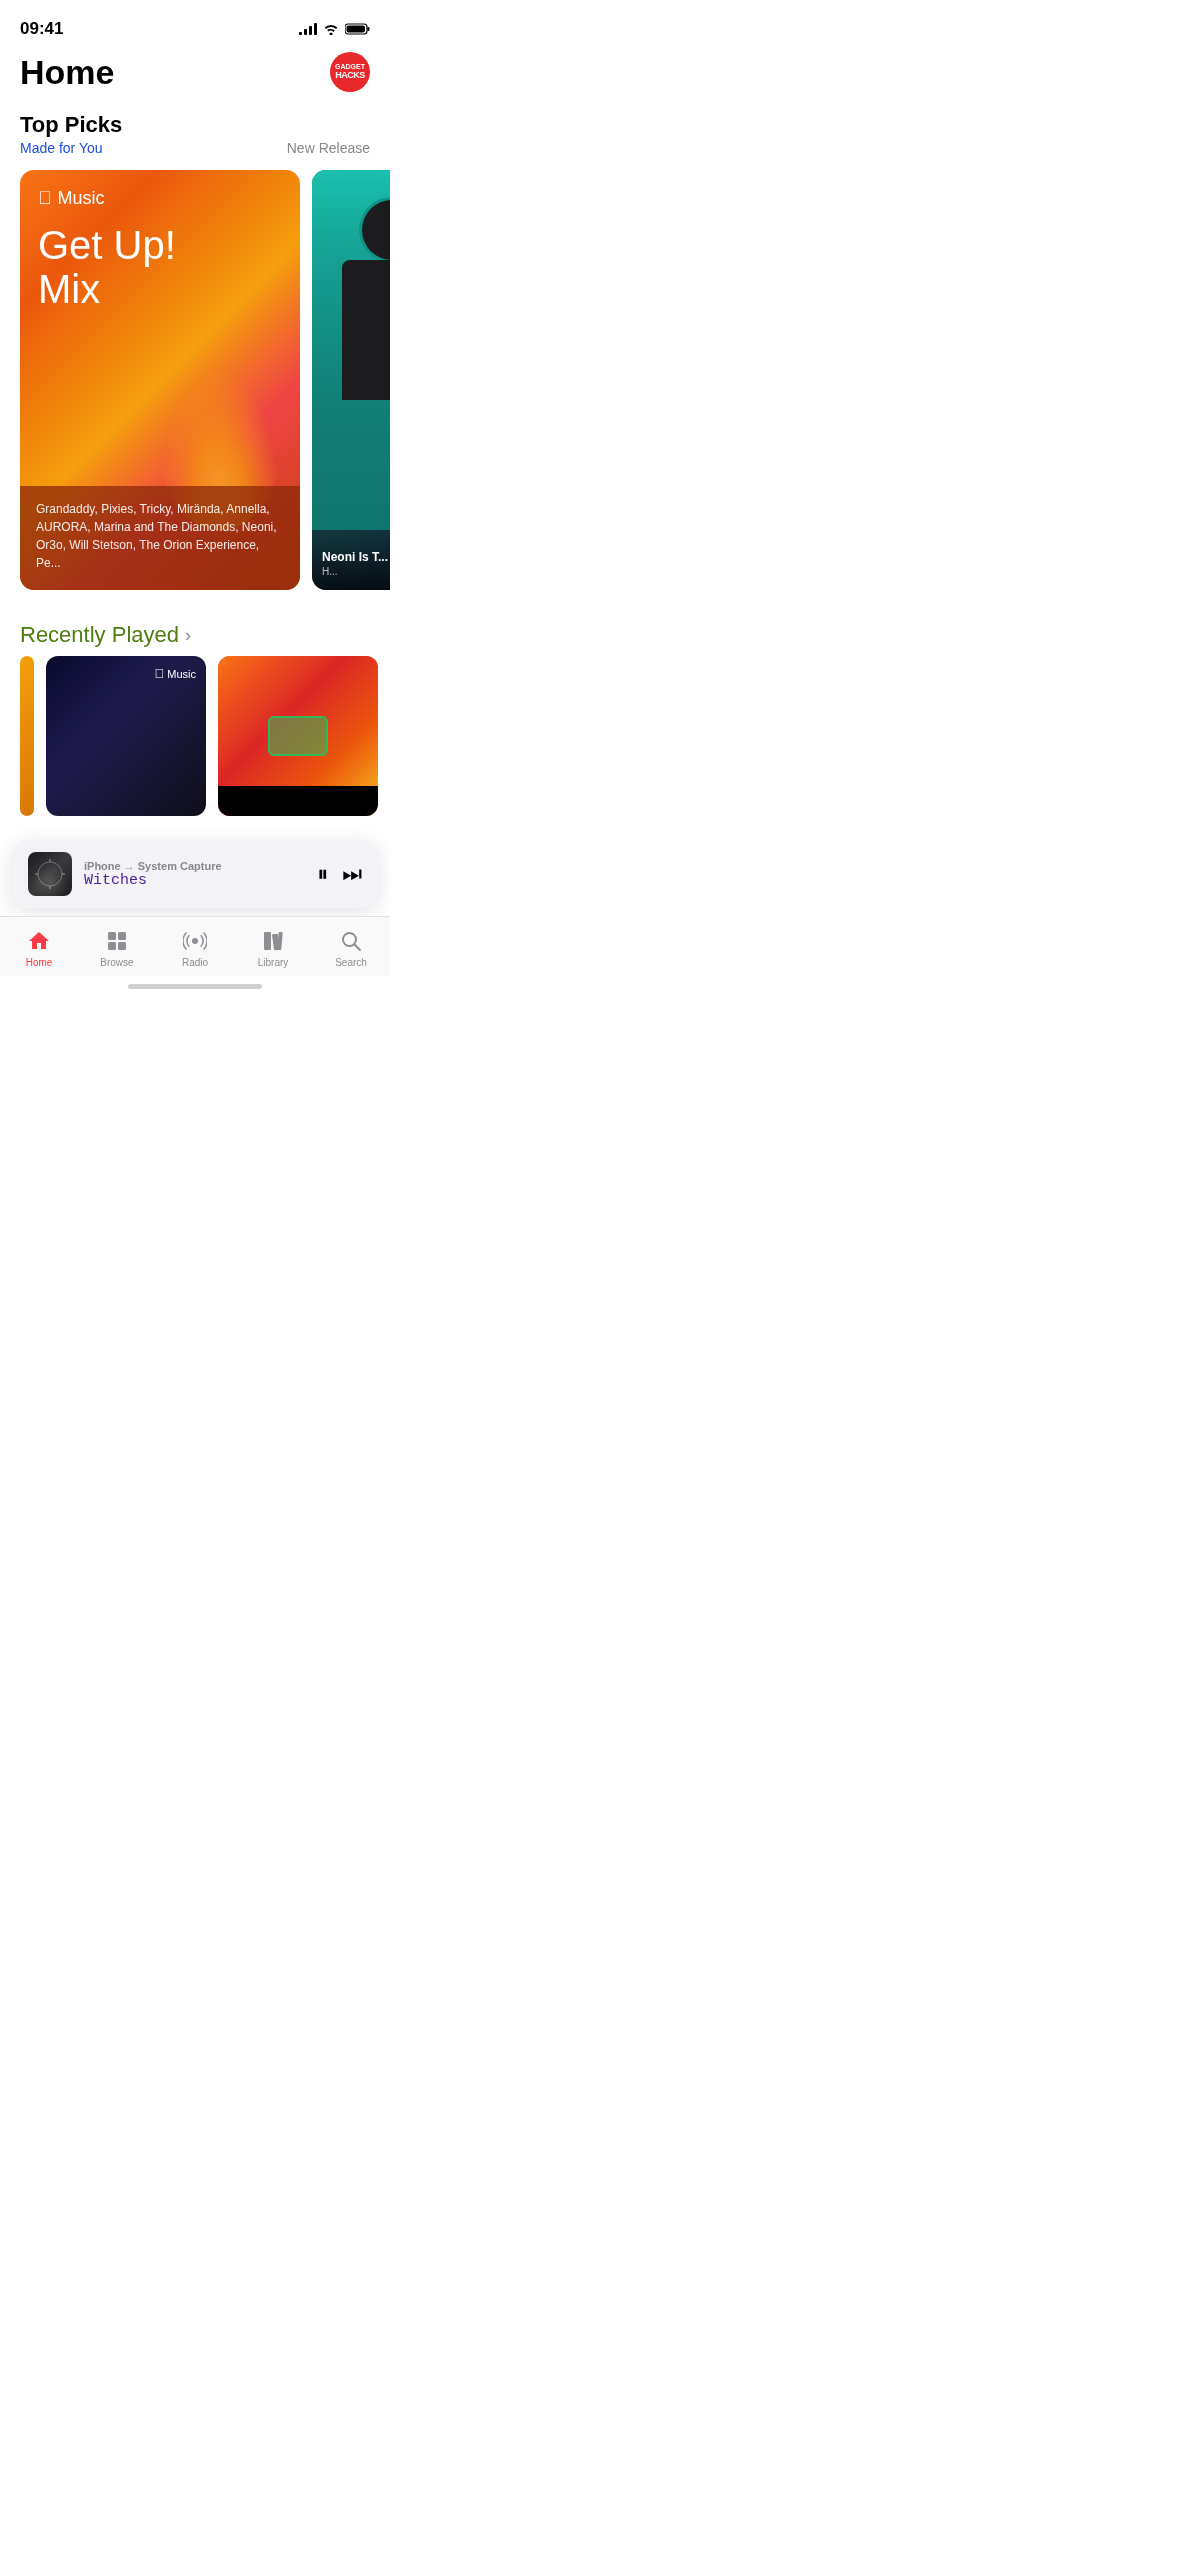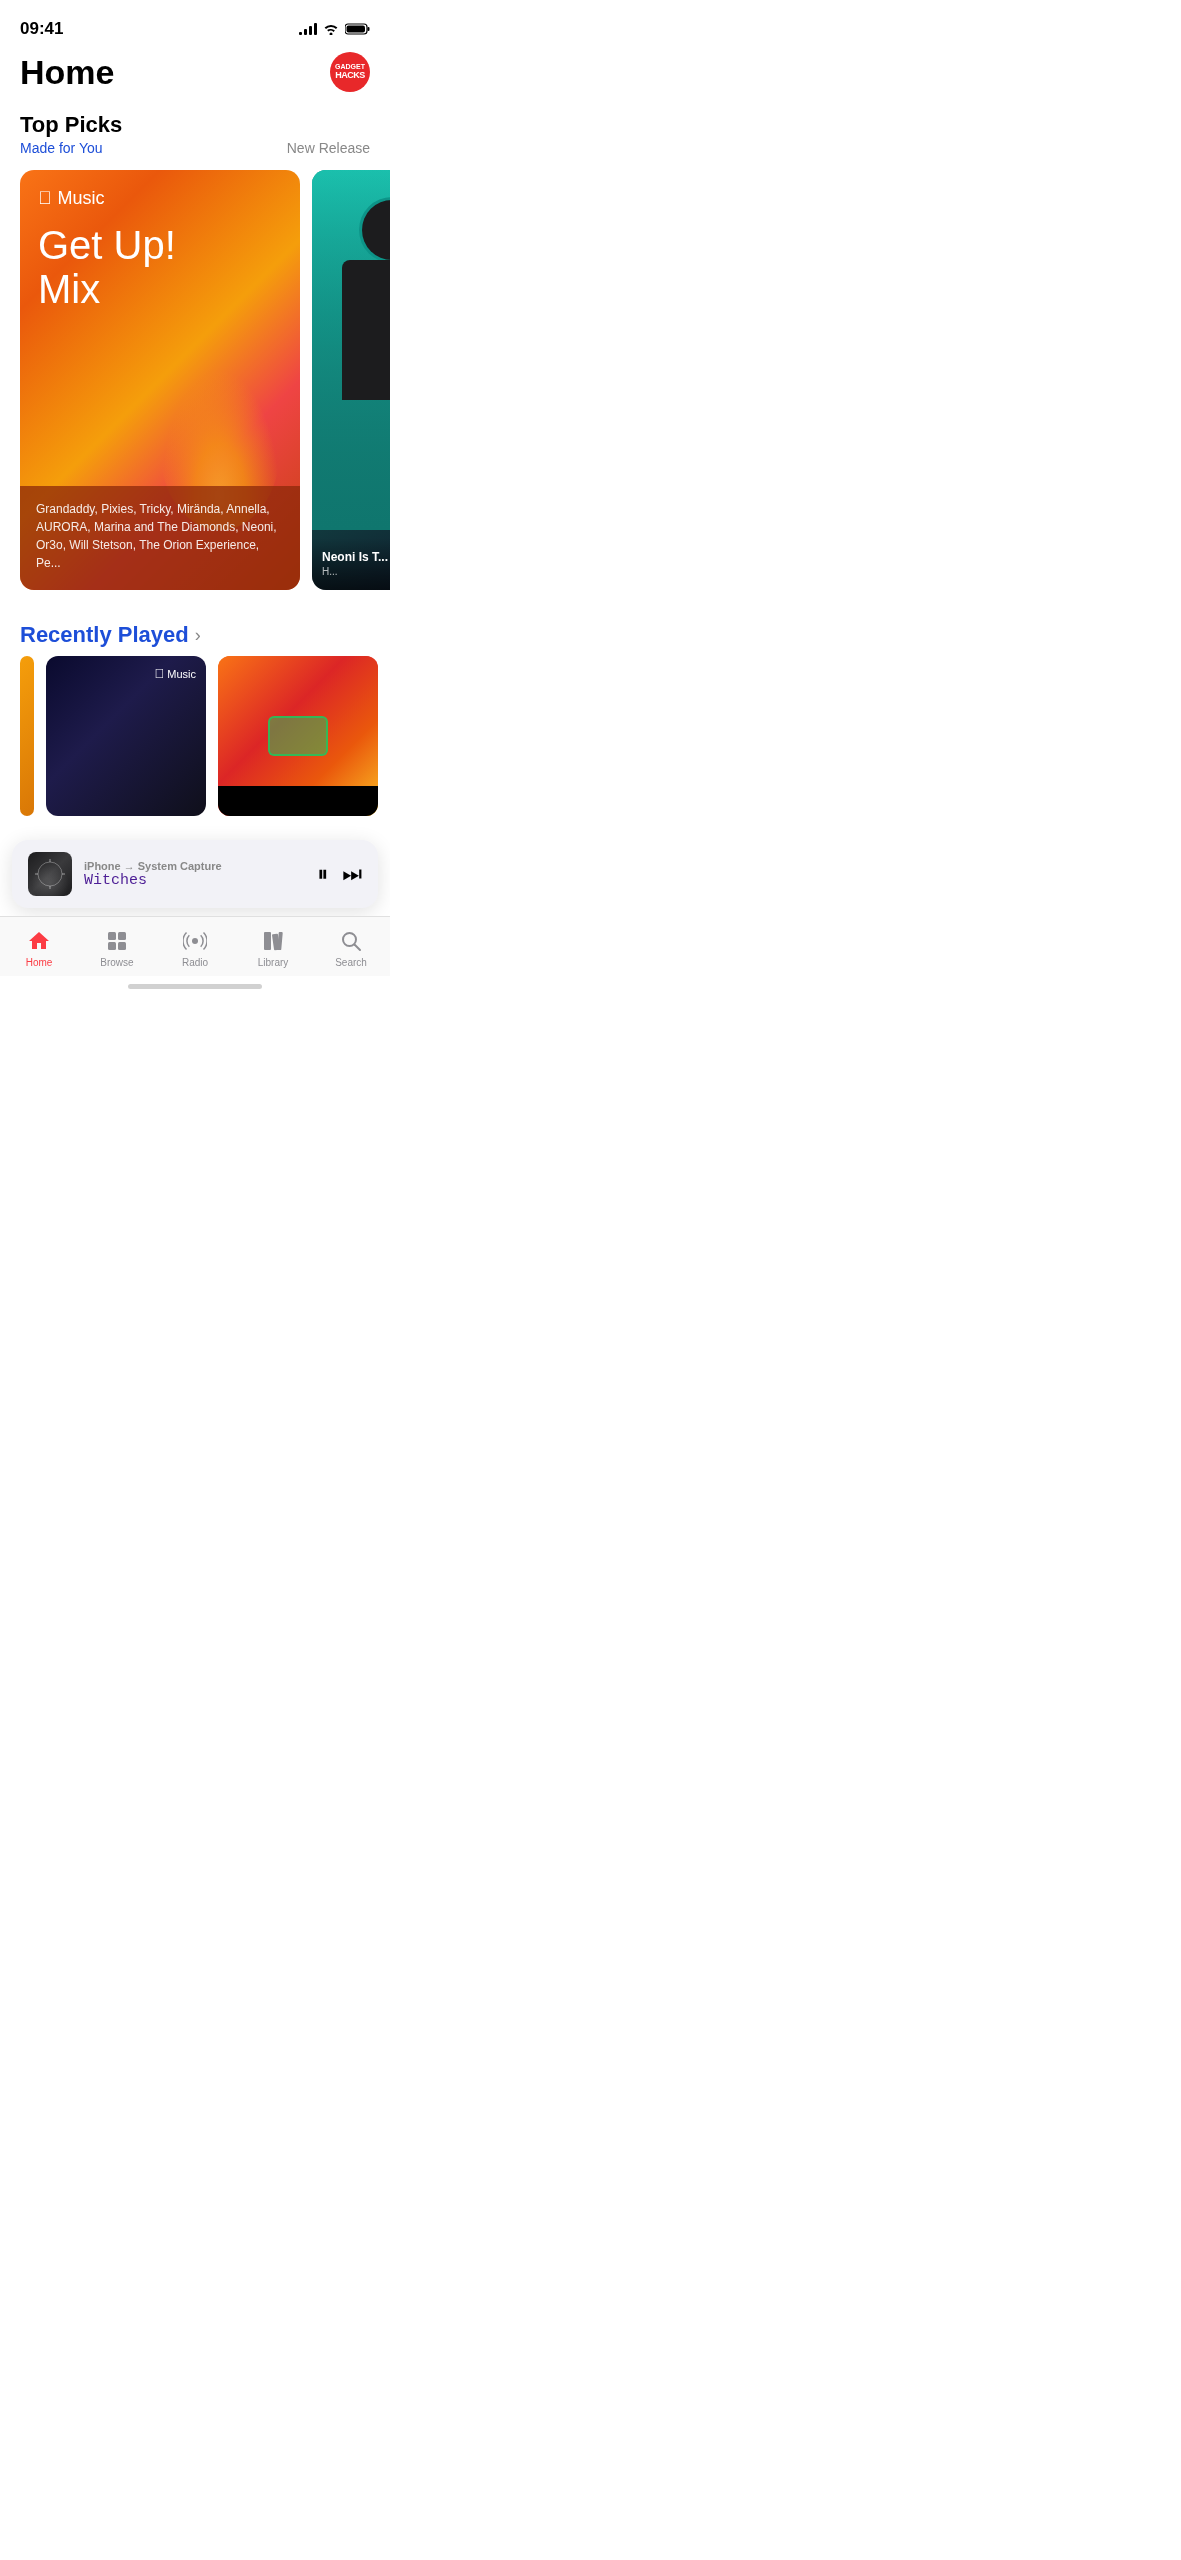--- a/index.html
+++ b/index.html
@@ -241,22 +241,22 @@
     }
 
     
     .section-header-with-arrow {
       display: flex;
       align-items: center;
       padding: 16px 20px 8px;
     }
     .section-title-arrow {
       font-size: 22px;
-      font-weight: 700;
-      color: #1d4ed8;
+      font-weight: 400;
+      color: #4d7c0f;
     }
     .arrow-right {
       margin-left: 6px;
       font-size: 18px;
       color: #888;
       font-weight: 400;
     }
 
     
     .recent-scroll {

